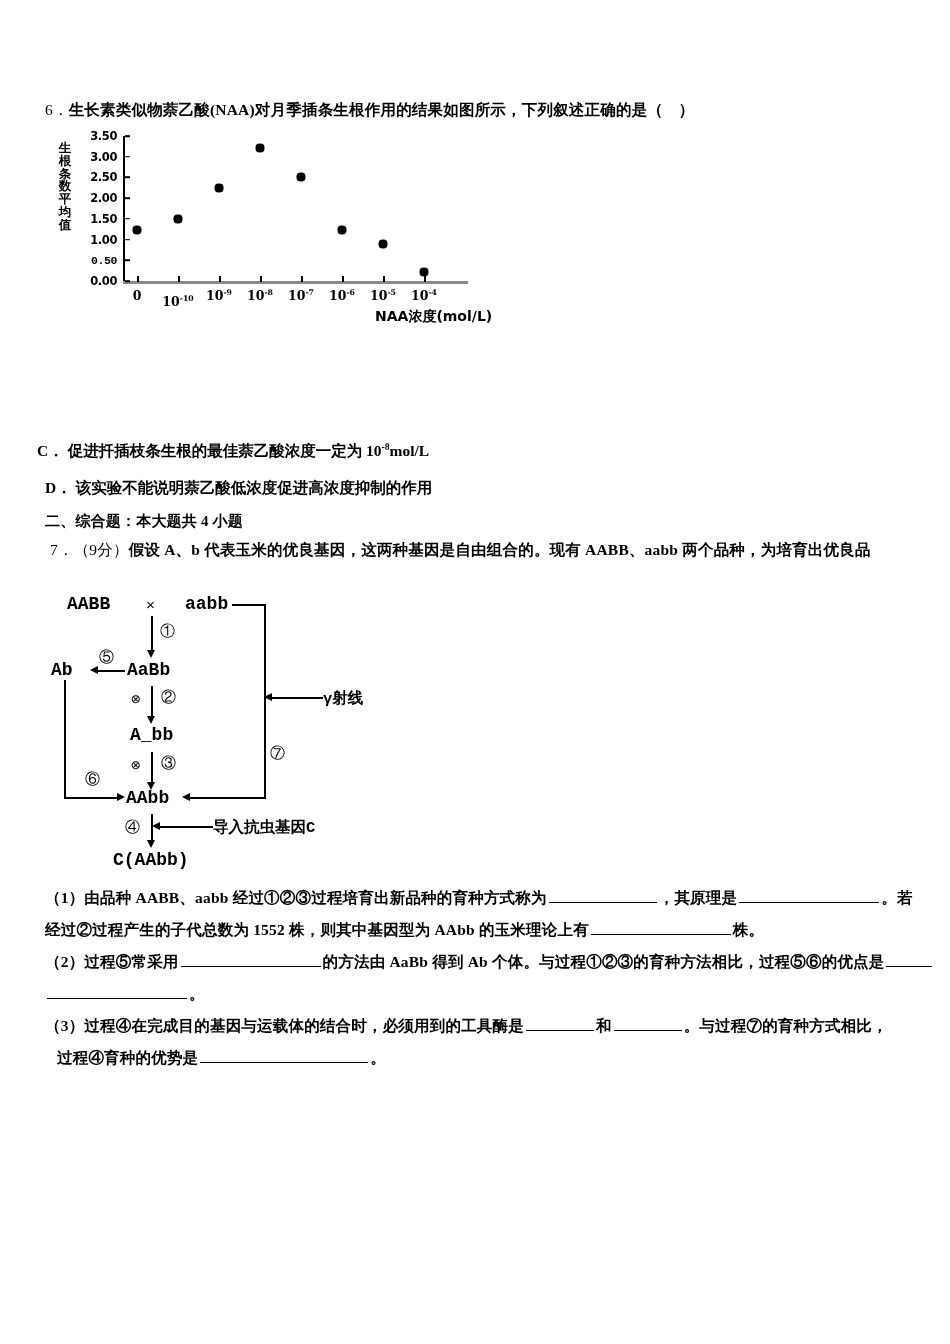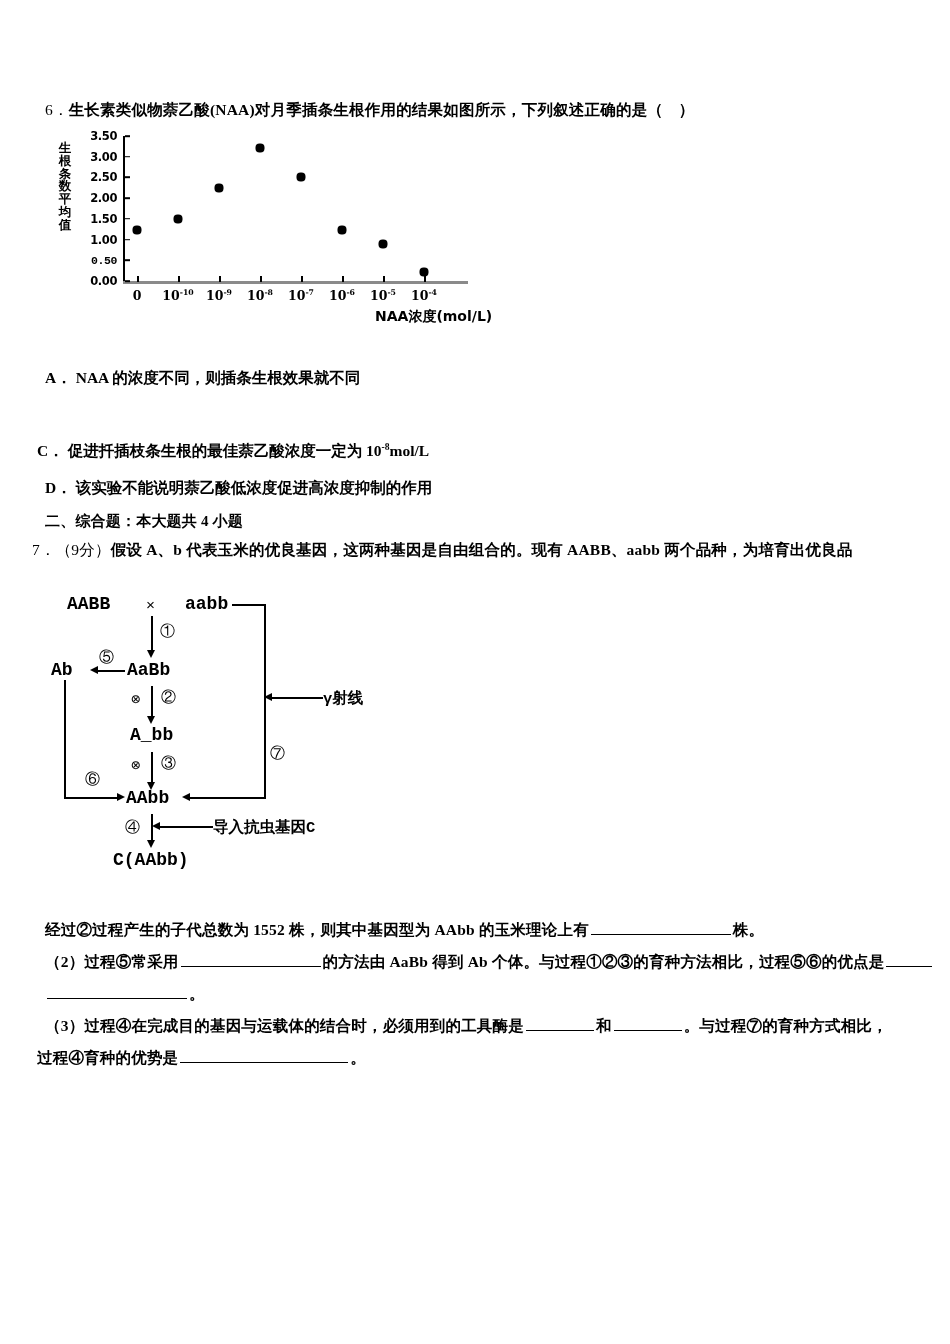--- a/index.html
+++ b/index.html
@@ -259,21 +259,21 @@
           <div class="xtick-mark" style="left: 103px;"></div>
           <div class="xtick-mark" style="left: 144px;"></div>
           <div class="xtick-mark" style="left: 185px;"></div>
           <div class="xtick-mark" style="left: 226px;"></div>
           <div class="xtick-mark" style="left: 267px;"></div>
           <div class="xtick-mark" style="left: 308px;"></div>
           <div class="xtick-mark" style="left: 349px;"></div>
         </div>
       <div id="xlabels">
           <div class="xtick-label" style="left: 62px;">0</div>
-          <div class="xtick-label" style="left: 103px;">10<sup>-10</sup></div>
+          <div class="xtick-label" style="left: 103px; margin-top: 6px;">10<sup>-10</sup></div>
           <div class="xtick-label" style="left: 144px;">10<sup>-9</sup></div>
           <div class="xtick-label" style="left: 185px;">10<sup>-8</sup></div>
           <div class="xtick-label" style="left: 226px; text-align: right;">10<sup>-7</sup></div>
           <div class="xtick-label" style="left: 267px;">10<sup>-6</sup></div>
           <div class="xtick-label" style="left: 308px;">10<sup>-5</sup></div>
           <div class="xtick-label" style="left: 349px;">10<sup>-4</sup></div>
         </div>
       <div id="points">
           <div class="pt" style="left: 62px; top: 94.4571px; background: rgb(0, 0, 0);"></div>
           <div class="pt" style="left: 103px; top: 82.8571px; background: rgb(0, 0, 0);"></div>
@@ -281,33 +281,30 @@
           <div class="pt" style="left: 185px; top: 12.4286px; background: rgb(0, 0, 0);"></div>
           <div class="pt" style="left: 226px; top: 41.4286px; background: rgb(0, 0, 0);"></div>
           <div class="pt" style="left: 267px; top: 94.4571px; background: rgb(0, 0, 0);"></div>
           <div class="pt" style="left: 308px; top: 107.714px; background: rgb(0, 0, 0);"></div>
           <div class="pt" style="left: 349px; top: 135.886px; background: rgb(0, 0, 0);"></div>
         </div>
     </div>
     <div class="x-axis-title">NAA浓度(mol/L)</div>
   </div>
 
-  <div class="opt" style="left:45px; top:368px;">
-    <span class="lab">A．</span><span>NAA 的浓度不同，则插条生根效果就不同</span>
-  </div>
   <div class="opt" style="left:37px; top:441px;">
     <span class="lab">C．</span><span>促进扦插枝条生根的最佳萘乙酸浓度一定为 10</span><sup>-8</sup><span>mol/L</span>
   </div>
   <div class="opt" style="left:45px; top:478px;">
     <span class="lab">D．</span><span>该实验不能说明萘乙酸低浓度促进高浓度抑制的作用</span>
   </div>
 
   <div class="qline bold" style="left:45px; top:510px; font-size:15px;">二、综合题：本大题共 4 小题</div>
 
-  <div class="qline" style="left:32px; top:538px;">
+  <div class="qline" style="left:50px; top:538px;">
     <span>7．</span><span>（9分）</span><span class="bold">假设 A、b 代表玉米的优良基因，这两种基因是自由组合的。现有 AABB、aabb 两个品种，为培育出优良品</span>
   </div>
 
   <div id="breeding-diagram">
 
     <div class="node" style="left:22px; top:2px;">AABB</div>
     <div class="cross" style="left:101px; top:6px;">×</div>
     <div class="node" style="left:140px; top:2px;">aabb</div>
 
     <div class="ln ln-h" style="left:187px; top:12px; width:34px;"></div>
@@ -356,32 +353,35 @@
     <div class="arrow-d" style="left:102px; top:248px;"></div>
     <div class="circ" style="left:80px; top:226px;">④</div>
 
     <div class="ln ln-h" style="left:113px; top:234px; width:55px;"></div>
     <div class="arrow-l" style="left:107px; top:230px;"></div>
     <div class="ann" style="left:168px; top:225px;">导入抗虫基因C</div>
 
     <div class="node" style="left:68px; top:258px;">C(AAbb)</div>
   </div>
 
+  <div class="qline bold" style="left:45px; top:886px;">
+    <span>（1）</span><span>由品种 AABB、aabb 经过①②③过程培育出新品种的育种方式称为</span><span class="blank b-lg"></span><span>，其原理是</span><span class="blank b-xl"></span><span>。若</span>
+  </div>
   <div class="qline bold" style="left:45px; top:918px;">
     <span>经过②过程产生的子代总数为 1552 株，则其中基因型为 AAbb 的玉米理论上有</span><span class="blank b-xl"></span><span>株。</span>
   </div>
 
   <div class="qline bold" style="left:45px; top:950px;">
     <span>（2）</span><span>过程⑤常采用</span><span class="blank b-xl"></span><span>的方法由 AaBb 得到 Ab 个体。与过程①②③的育种方法相比，过程⑤⑥的优点是</span><span class="blank b-xs"></span>
   </div>
   <div class="qline bold" style="left:45px; top:982px;">
     <span class="blank b-xl"></span><span>。</span>
   </div>
 
   <div class="qline bold" style="left:45px; top:1014px;">
     <span>（3）</span><span>过程④在完成目的基因与运载体的结合时，必须用到的工具酶是</span><span class="blank b-sm"></span><span>和</span><span class="blank b-sm"></span><span>。与过程⑦的育种方式相比，</span>
   </div>
-  <div class="qline bold" style="left:37px; top:1046px;">
+  <div class="qline bold" style="left:57px; top:1046px;">
     <span>过程④育种的优势是</span><span class="blank b-xxl"></span><span>。</span>
   </div>
 
 
 </div>
 
 </body></html>

